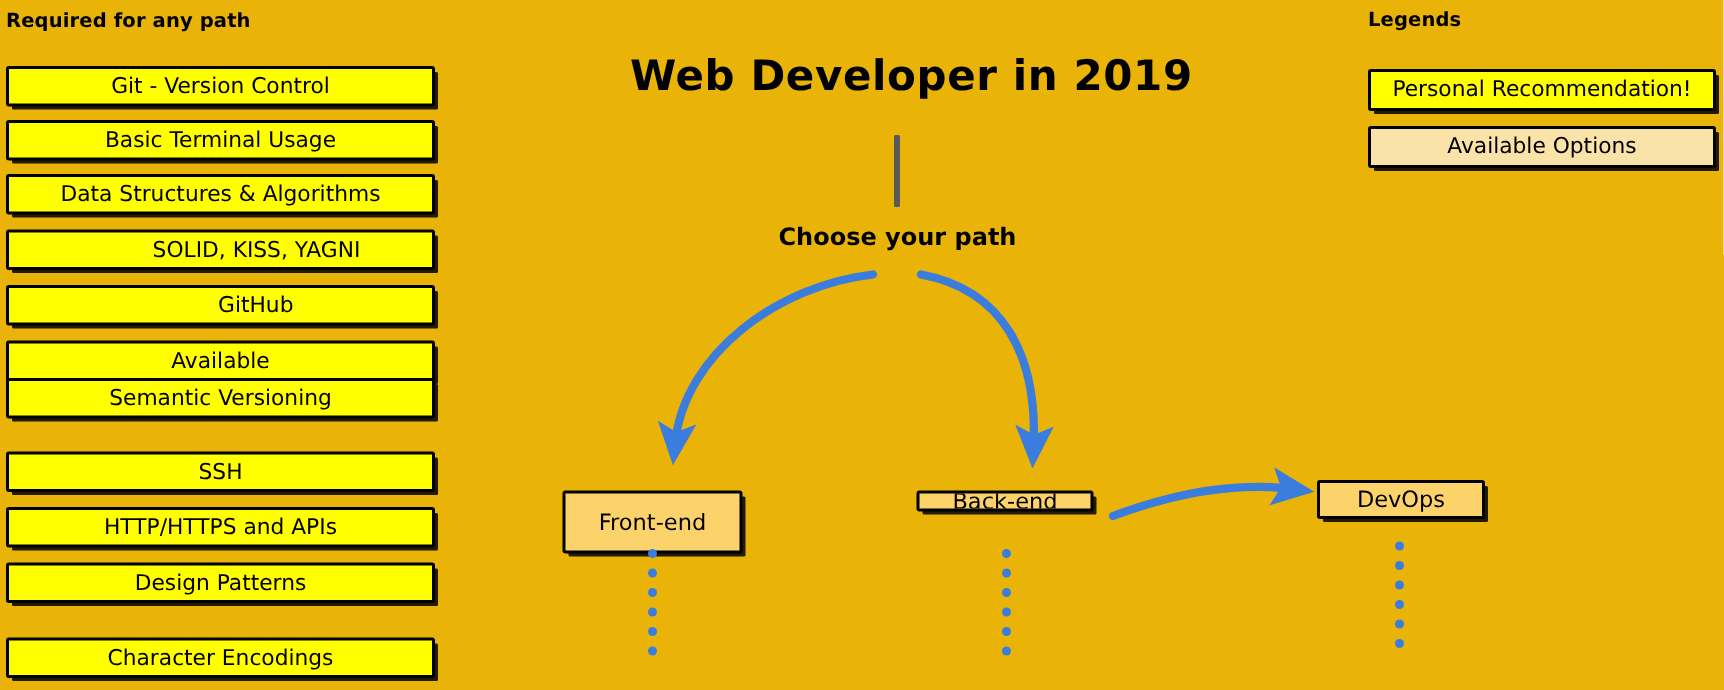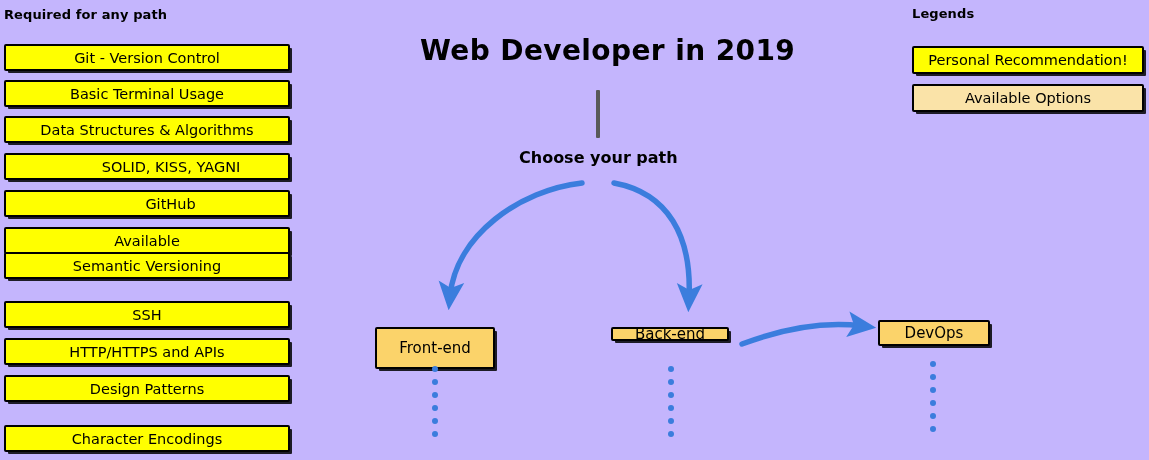--- a/index.html
+++ b/index.html
@@ -8,21 +8,21 @@
     background: #ffffff;
   }
   body {
     font-family: "DejaVu Sans", "Liberation Sans", sans-serif;
     -webkit-font-smoothing: antialiased;
   }
   #canvas {
     position: relative;
     width: 1149px;
     height: 460px;
-    background: #c4b5fd;
+    background: #eab308;
     overflow: hidden;
   }
 
   
   .section-header {
     position: absolute;
     font-size: 13px;
     font-weight: bold;
     color: #000000;
     letter-spacing: 0.1px;

